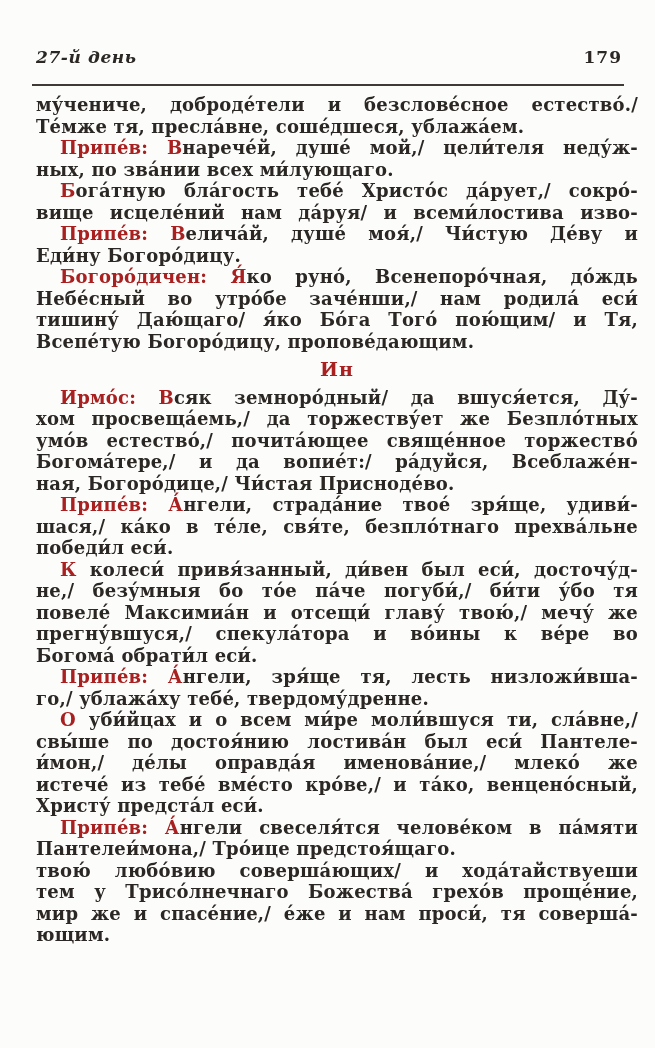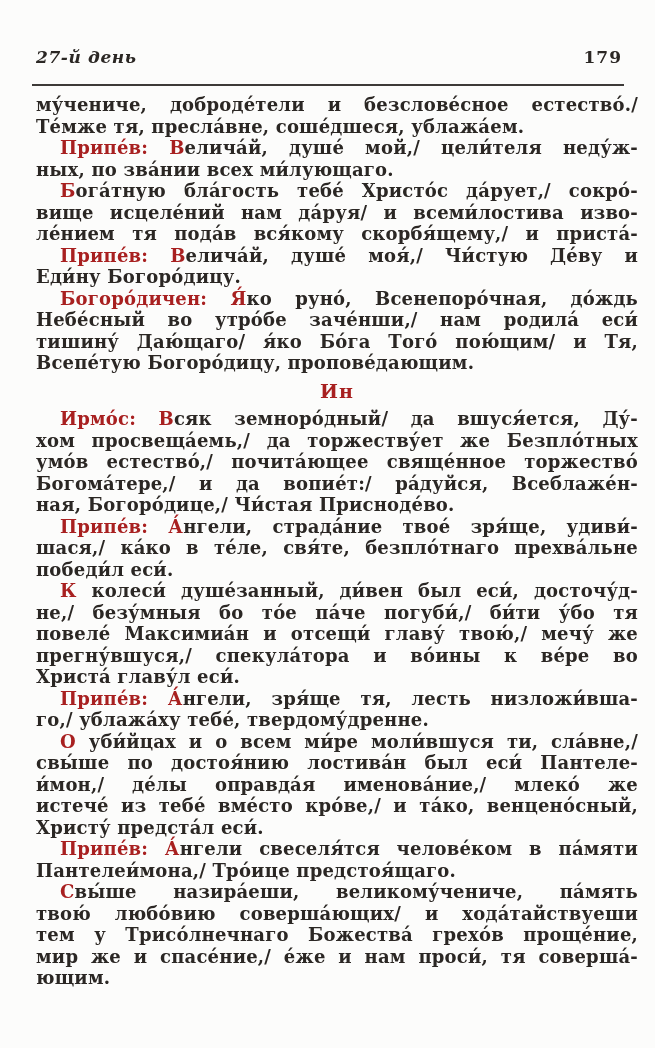--- a/index.html
+++ b/index.html
@@ -40,53 +40,51 @@
 
 <div class="page" style="--paper: #fcfcfb; --ink: #2b2724; --red: #a82020; --rule: #3d3a38;">
   <div class="page-header">
     <span class="day-label">27-й день</span>
     <span class="page-number">179</span>
   </div>
   <div class="header-rule"></div>
   <div class="body-text">
       <div class="line j"><span>му́чениче, доброде́тели и безслове́сное естество́./</span></div>
       <div class="line"><span>Те́мже тя, пресла́вне, соше́дшеся, ублажа́ем.</span></div>
-      <div class="line j i"><span class="red">Припе́в: В</span><span>елича́й, душе́ мой,/ цели́теля неду́ж-</span></div>
+      <div class="line j i"><span class="red">Припе́в: В</span><span>нарече́й, душе́ мой,/ цели́теля неду́ж-</span></div>
       <div class="line"><span>ных, по зва́нии всех ми́лующаго.</span></div>
       <div class="line j i"><span class="red">Б</span><span>ога́тную бла́гость тебе́ Христо́с да́рует,/ сокро́-</span></div>
       <div class="line j"><span>вище исцеле́ний нам да́руя/ и всеми́лостива изво-</span></div>
-      <div class="line j"><span>ле́нием тя пода́в вся́кому скорбя́щему,/ и приста́-</span></div>
       <div class="line j i"><span class="red">Припе́в: В</span><span>елича́й, душе́ моя́,/ Чи́стую Де́ву и</span></div>
       <div class="line"><span>Еди́ну Богоро́дицу.</span></div>
       <div class="line j i"><span class="red">Богоро́дичен: Я́</span><span>ко руно́, Всенепоро́чная, до́ждь</span></div>
       <div class="line j"><span>Небе́сный во утро́бе заче́нши,/ нам родила́ еси́</span></div>
       <div class="line j"><span>тишину́ Даю́щаго/ я́ко Бо́га Того́ пою́щим/ и Тя,</span></div>
       <div class="line"><span>Всепе́тую Богоро́дицу, пропове́дающим.</span></div>
       <div class="line c h"><span class="red">Ин</span></div>
       <div class="line j i"><span class="red">Ирмо́с: В</span><span>сяк земноро́дный/ да вшуся́ется, Ду́-</span></div>
       <div class="line j"><span>хом просвеща́емь,/ да торжеству́ет же Безпло́тных</span></div>
       <div class="line j"><span>умо́в естество́,/ почита́ющее свяще́нное торжество́</span></div>
       <div class="line j"><span>Богома́тере,/ и да вопие́т:/ ра́дуйся, Всеблаже́н-</span></div>
       <div class="line"><span>ная, Богоро́дице,/ Чи́стая Присноде́во.</span></div>
       <div class="line j i"><span class="red">Припе́в: А́</span><span>нгели, страда́ние твое́ зря́ще, удиви́-</span></div>
       <div class="line j"><span>шася,/ ка́ко в те́ле, свя́те, безпло́тнаго прехва́льне</span></div>
       <div class="line"><span>победи́л еси́.</span></div>
-      <div class="line j i"><span class="red">К</span><span> колеси́ душе́занный, ди́вен был еси́, досточу́д-</span></div>
+      <div class="line j i"><span class="red">К</span><span> колеси́ привя́занный, ди́вен был еси́, досточу́д-</span></div>
       <div class="line j"><span>не,/ безу́мныя бо то́е па́че погуби́,/ би́ти у́бо тя</span></div>
       <div class="line j"><span>повеле́ Максимиа́н и отсещи́ главу́ твою́,/ мечу́ же</span></div>
       <div class="line j"><span>прегну́вшуся,/ спекула́тора и во́ины к ве́ре во</span></div>
-      <div class="line"><span>Христа́ главу́л еси́.</span></div>
+      <div class="line"><span>Богома́ обрати́л еси́.</span></div>
       <div class="line j i"><span class="red">Припе́в: А́</span><span>нгели, зря́ще тя, лесть низложи́вша-</span></div>
       <div class="line"><span>го,/ ублажа́ху тебе́, твердому́дренне.</span></div>
       <div class="line j i"><span class="red">О</span><span> уби́йцах и о всем ми́ре моли́вшуся ти, сла́вне,/</span></div>
       <div class="line j"><span>свы́ше по достоя́нию лостива́н был еси́ Пантеле-</span></div>
       <div class="line j"><span>и́мон,/ де́лы оправда́я именова́ние,/ млеко́ же</span></div>
       <div class="line j"><span>истече́ из тебе́ вме́сто кро́ве,/ и та́ко, венцено́сный,</span></div>
       <div class="line"><span>Христу́ предста́л еси́.</span></div>
       <div class="line j i"><span class="red">Припе́в: А́</span><span>нгели свеселя́тся челове́ком в па́мяти</span></div>
       <div class="line"><span>Пантелеи́мона,/ Тро́ице предстоя́щаго.</span></div>
-      <div class="line j i"><span class="red">С</span><span>вы́ше назира́еши, великому́чениче, па́мять</span></div>
       <div class="line j"><span>твою́ любо́вию соверша́ющих/ и хода́тайствуеши</span></div>
       <div class="line j"><span>тем у Трисо́лнечнаго Божества́ грехо́в проще́ние,</span></div>
       <div class="line j"><span>мир же и спасе́ние,/ е́же и нам проси́, тя соверша́-</span></div>
       <div class="line"><span>ющим.</span></div>
     </div>
 </div>
 
 </body></html>

